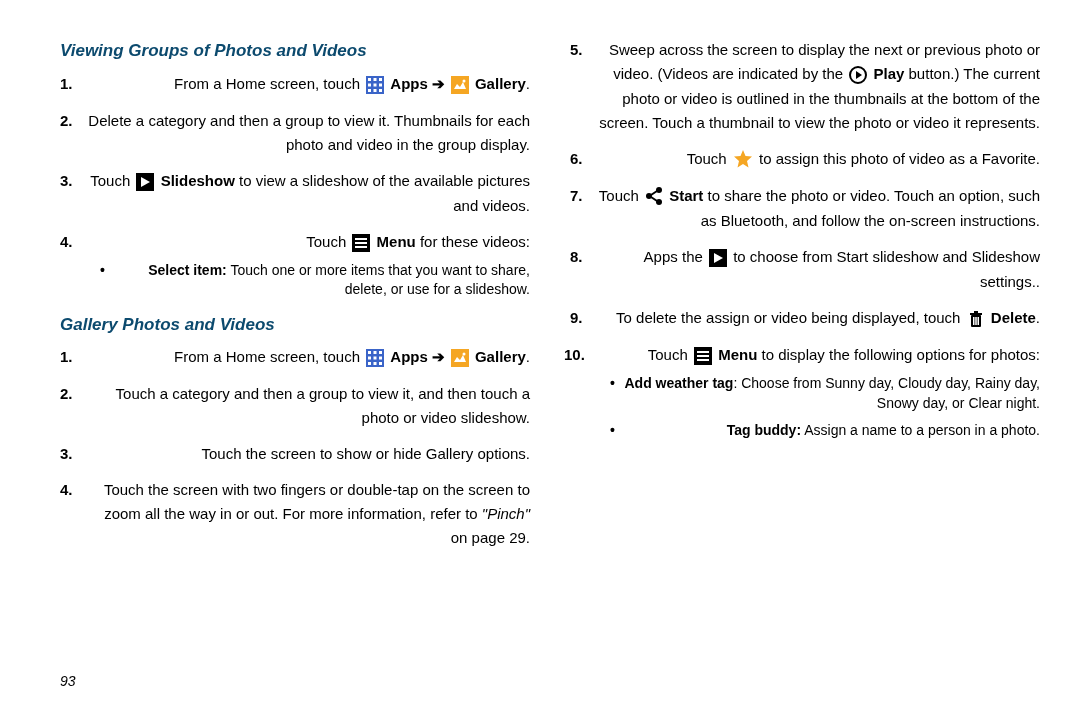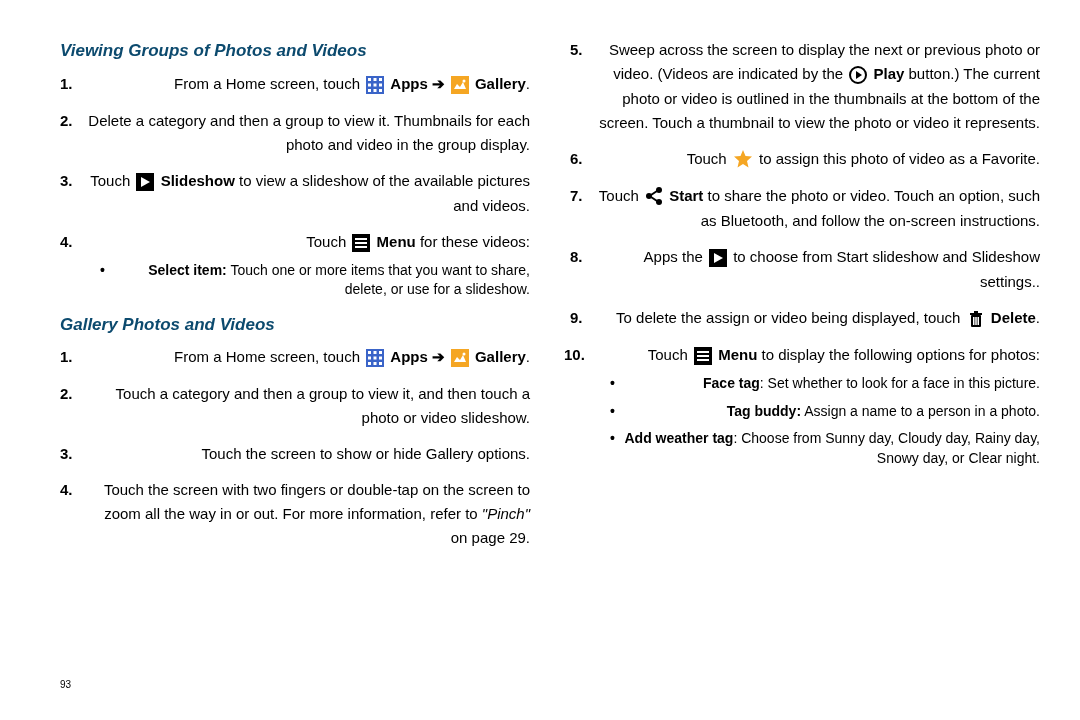--- a/index.html
+++ b/index.html
@@ -75,21 +75,22 @@
   i { font-style: italic; }
   .icon {
     display: inline-block;
     vertical-align: middle;
     margin: 0 2px;
   }
   .page-num {
     position: absolute;
     bottom: 28px;
     left: 60px;
-    font-size: 10px;
+    font-size: 14px;
+    font-style: italic;
   }
   svg { vertical-align: -4px; }
 </style>
 </head>
 <body>
 
 <svg width="0" height="0" style="position:absolute">
   <defs>
     <g id="apps-icon">
       <rect x="0" y="0" width="18" height="18" fill="#3a64c8"></rect>
@@ -250,23 +251,22 @@
         <b> Delete</b><span>.</span>
       </li>
       <li class="n10">
         <span>Touch </span>
         <span class="icon"><svg width="18" height="18">
               <use href="#menu-box"></use>
             </svg></span>
         <b> Menu</b>
         <span> to display the following options for photos:</span>
         <ul>
-          <li><b>Face tag</b><span>: Set whether to look for a face in this picture.</span></li>
+          <li><b>Add weather tag</b><span>: Choose from Sunny day, Cloudy day, Rainy day, Snowy day, or Clear night.</span></li>
           <li><b>Tag buddy:</b><span> Assign a name to a person in a photo.</span></li>
-          <li><b>Add weather tag</b><span>: Choose from Sunny day, Cloudy day, Rainy day, Snowy day, or Clear night.</span></li>
         </ul>
       </li>
     </ol>
   </div>
 
 </div>
 
 <div class="page-num">93</div>
 
 </body></html>

